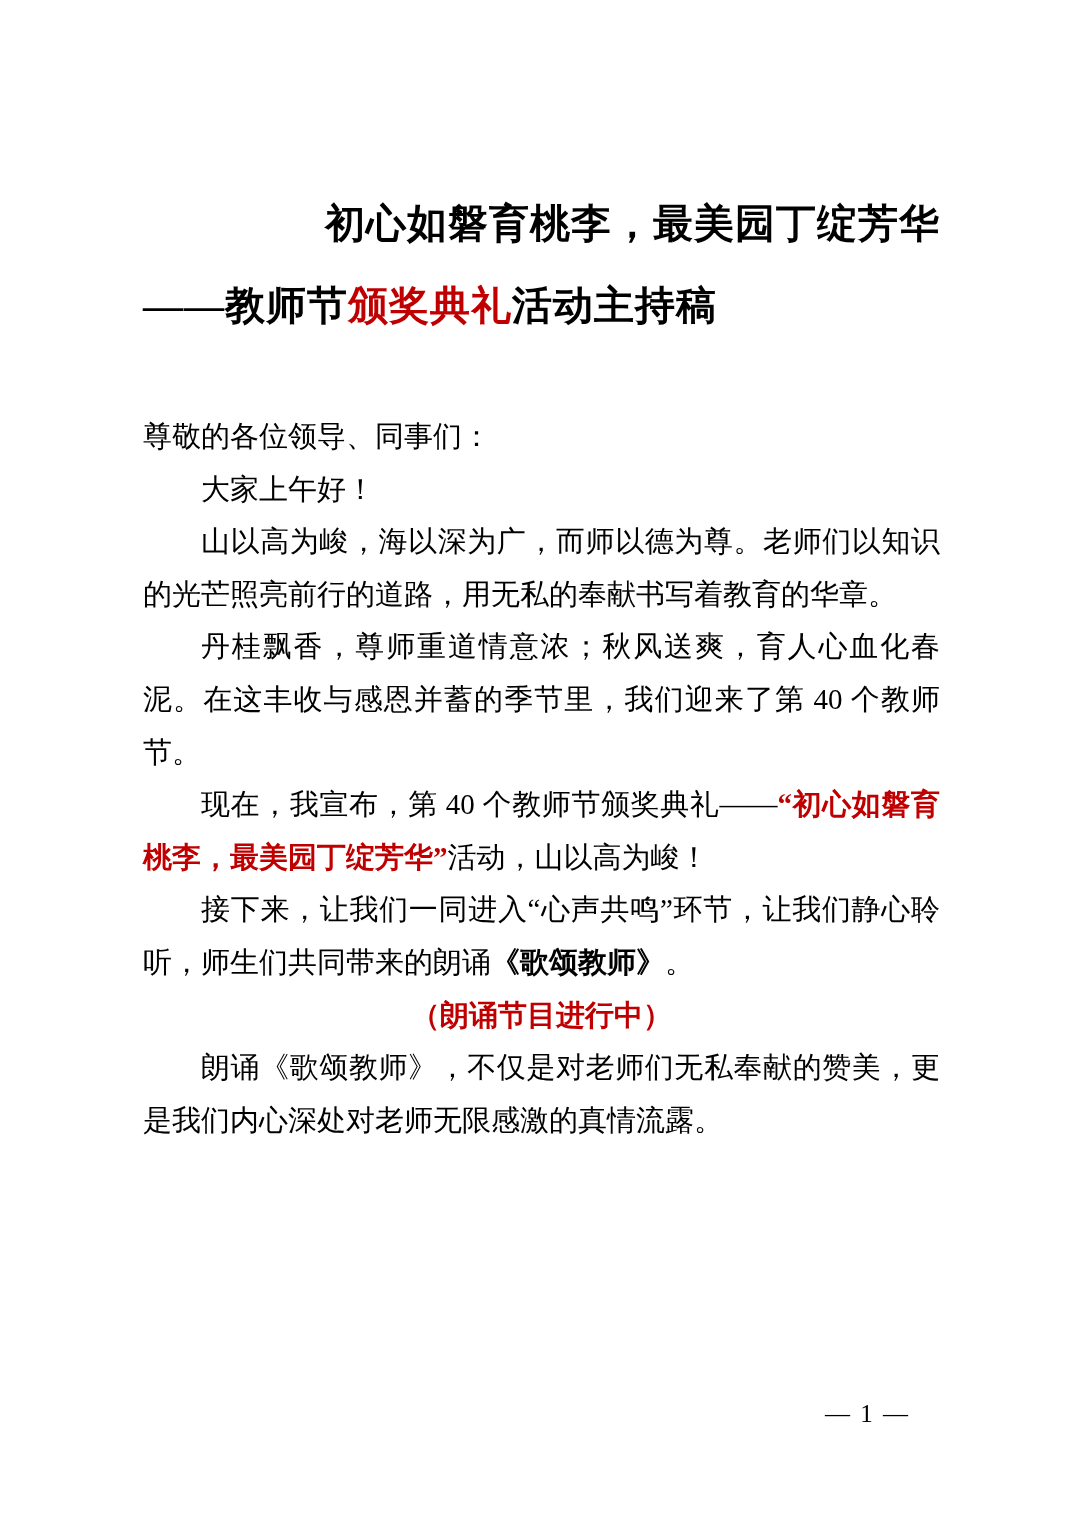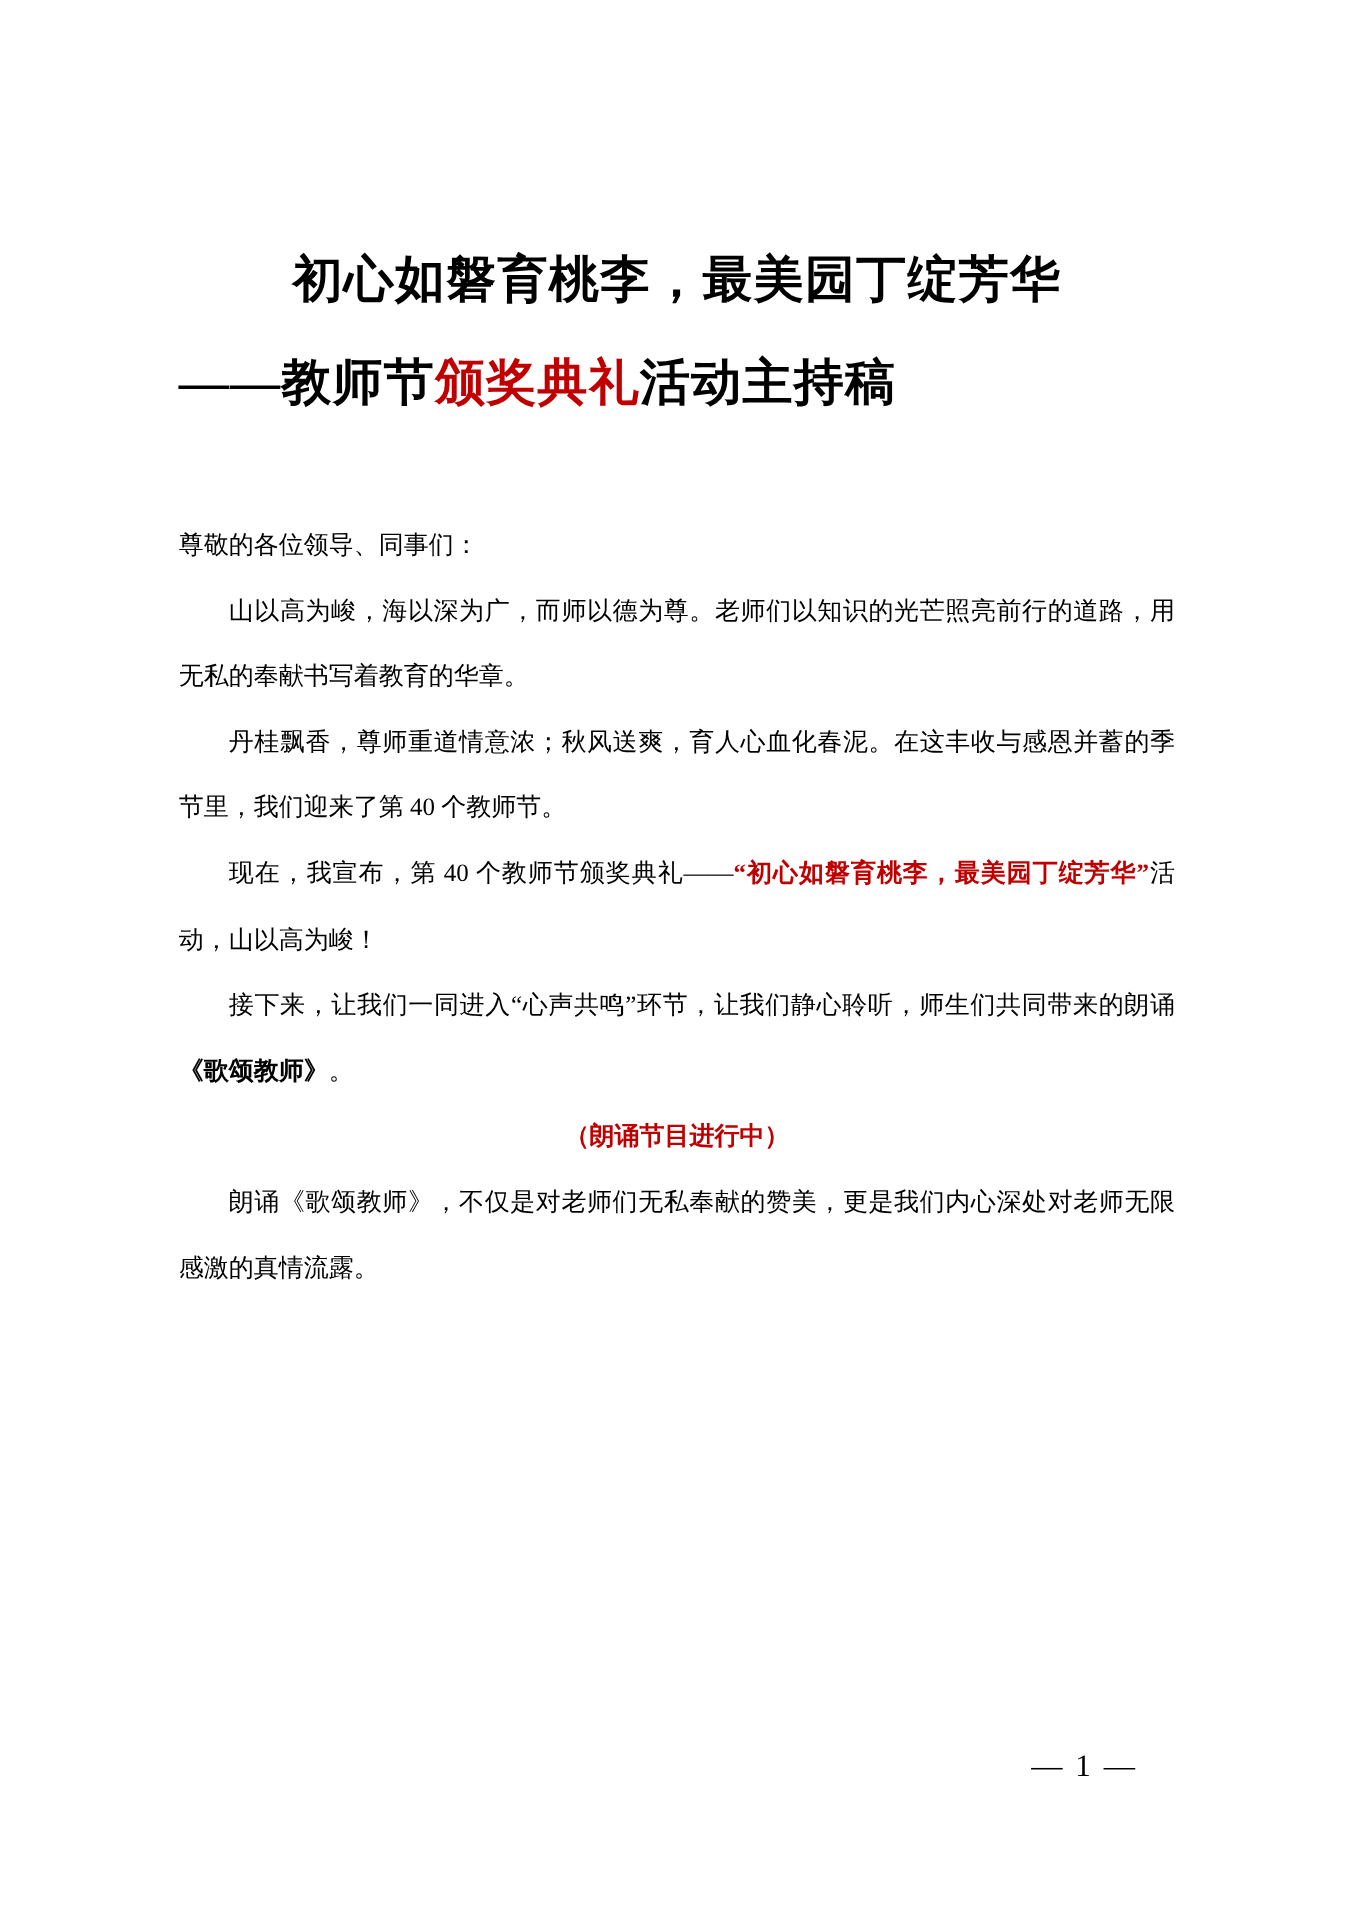--- a/index.html
+++ b/index.html
@@ -20,41 +20,41 @@
     position: absolute;
     left: 143px;
     right: 140px;
     top: 0;
   }
   .title {
     margin-top: 200px;
     font-size: 40px;
     line-height: 48px;
     font-weight: bold;
-    text-align: center;
+    text-align: right;
     letter-spacing: 1px;
     color: var(--text, #000000);
   }
   .subtitle {
     margin-top: 34px;
     font-size: 40px;
     line-height: 48px;
     font-weight: bold;
     text-align: left;
     letter-spacing: 1px;
     color: var(--text, #000000);
   }
   .subtitle .red {
     color: var(--accent-red, #c00000);
   }
   .body-text {
     margin-top: 80px;
   }
   .para {
-    font-size: 20px;
+    font-size: 29px;
     line-height: 52.6px;
     text-align: justify;
     color: var(--text, #000000);
   }
   .para.indent { text-indent: 2em; }
   .para.center { text-align: center; text-indent: 0; }
   .run-n { font-weight: normal; }
   .run-b { font-weight: bold; }
   .run-rb { font-weight: bold; color: var(--accent-red, #c00000); }
   .page-number {
@@ -69,20 +69,21 @@
 </style>
 </head>
 <body>
 
 <div class="doc-page">
   <div class="content">
     <h1 class="title">初心如磐育桃李，最美园丁绽芳华</h1>
     <h2 class="subtitle"><span>——教师节</span><span class="red">颁奖典礼</span><span>活动主持稿</span></h2>
     <div class="body-text">
         <p class="para"><span class="run-n">尊敬的各位领导、同事们：</span></p>
+        <p class="para indent"><span class="run-n">大家上午好！</span></p>
         <p class="para indent"><span class="run-n">山以高为峻，海以深为广，而师以德为尊。老师们以知识的光芒照亮前行的道路，用无私的奉献书写着教育的华章。</span></p>
         <p class="para indent"><span class="run-n">丹桂飘香，尊师重道情意浓；秋风送爽，育人心血化春泥。在这丰收与感恩并蓄的季节里，我们迎来了第 40 个教师节。</span></p>
         <p class="para indent"><span class="run-n">现在，我宣布，第 40 个教师节颁奖典礼——</span><span class="run-rb">“初心如磐育桃李，最美园丁绽芳华”</span><span class="run-n">活动，山以高为峻！</span></p>
         <p class="para indent"><span class="run-n">接下来，让我们一同进入“心声共鸣”环节，让我们静心聆听，师生们共同带来的朗诵</span><span class="run-b">《歌颂教师》</span><span class="run-n">。</span></p>
         <p class="para center"><span class="run-rb">（朗诵节目进行中）</span></p>
         <p class="para indent"><span class="run-n">朗诵《歌颂教师》，不仅是对老师们无私奉献的赞美，更是我们内心深处对老师无限感激的真情流露。</span></p>
       </div>
   </div>
   <div class="page-number">— 1 —</div>
 </div>

